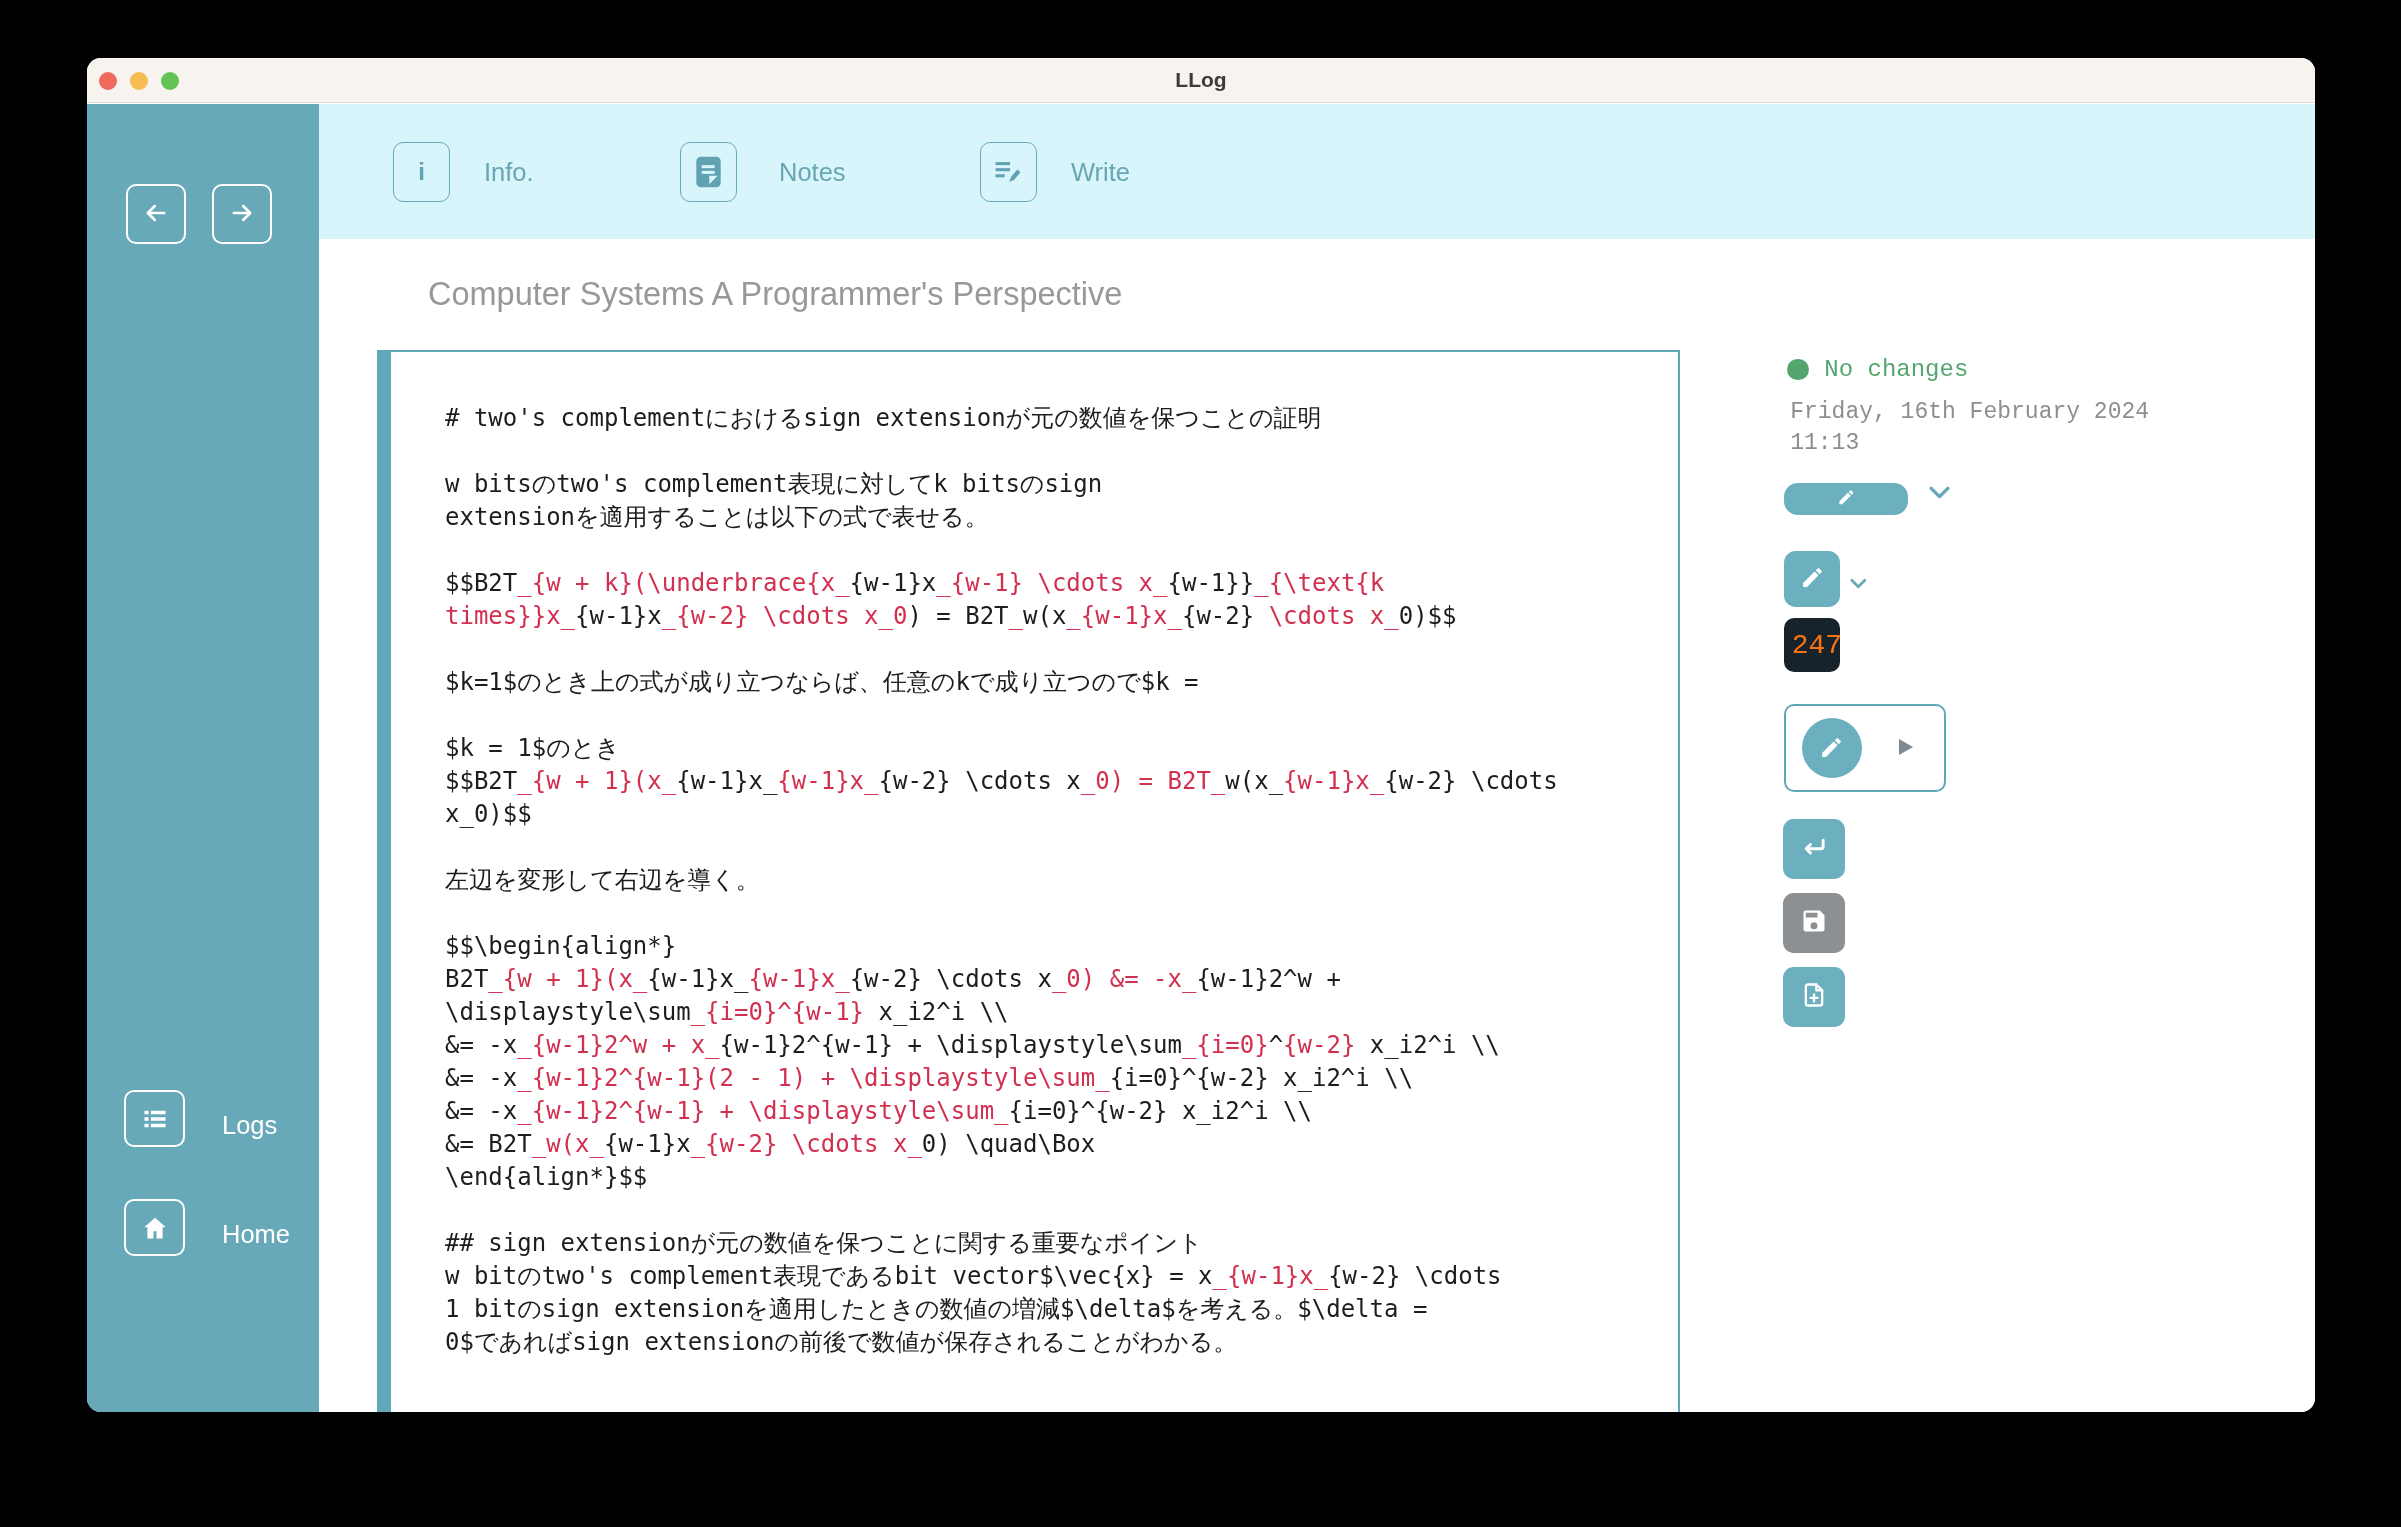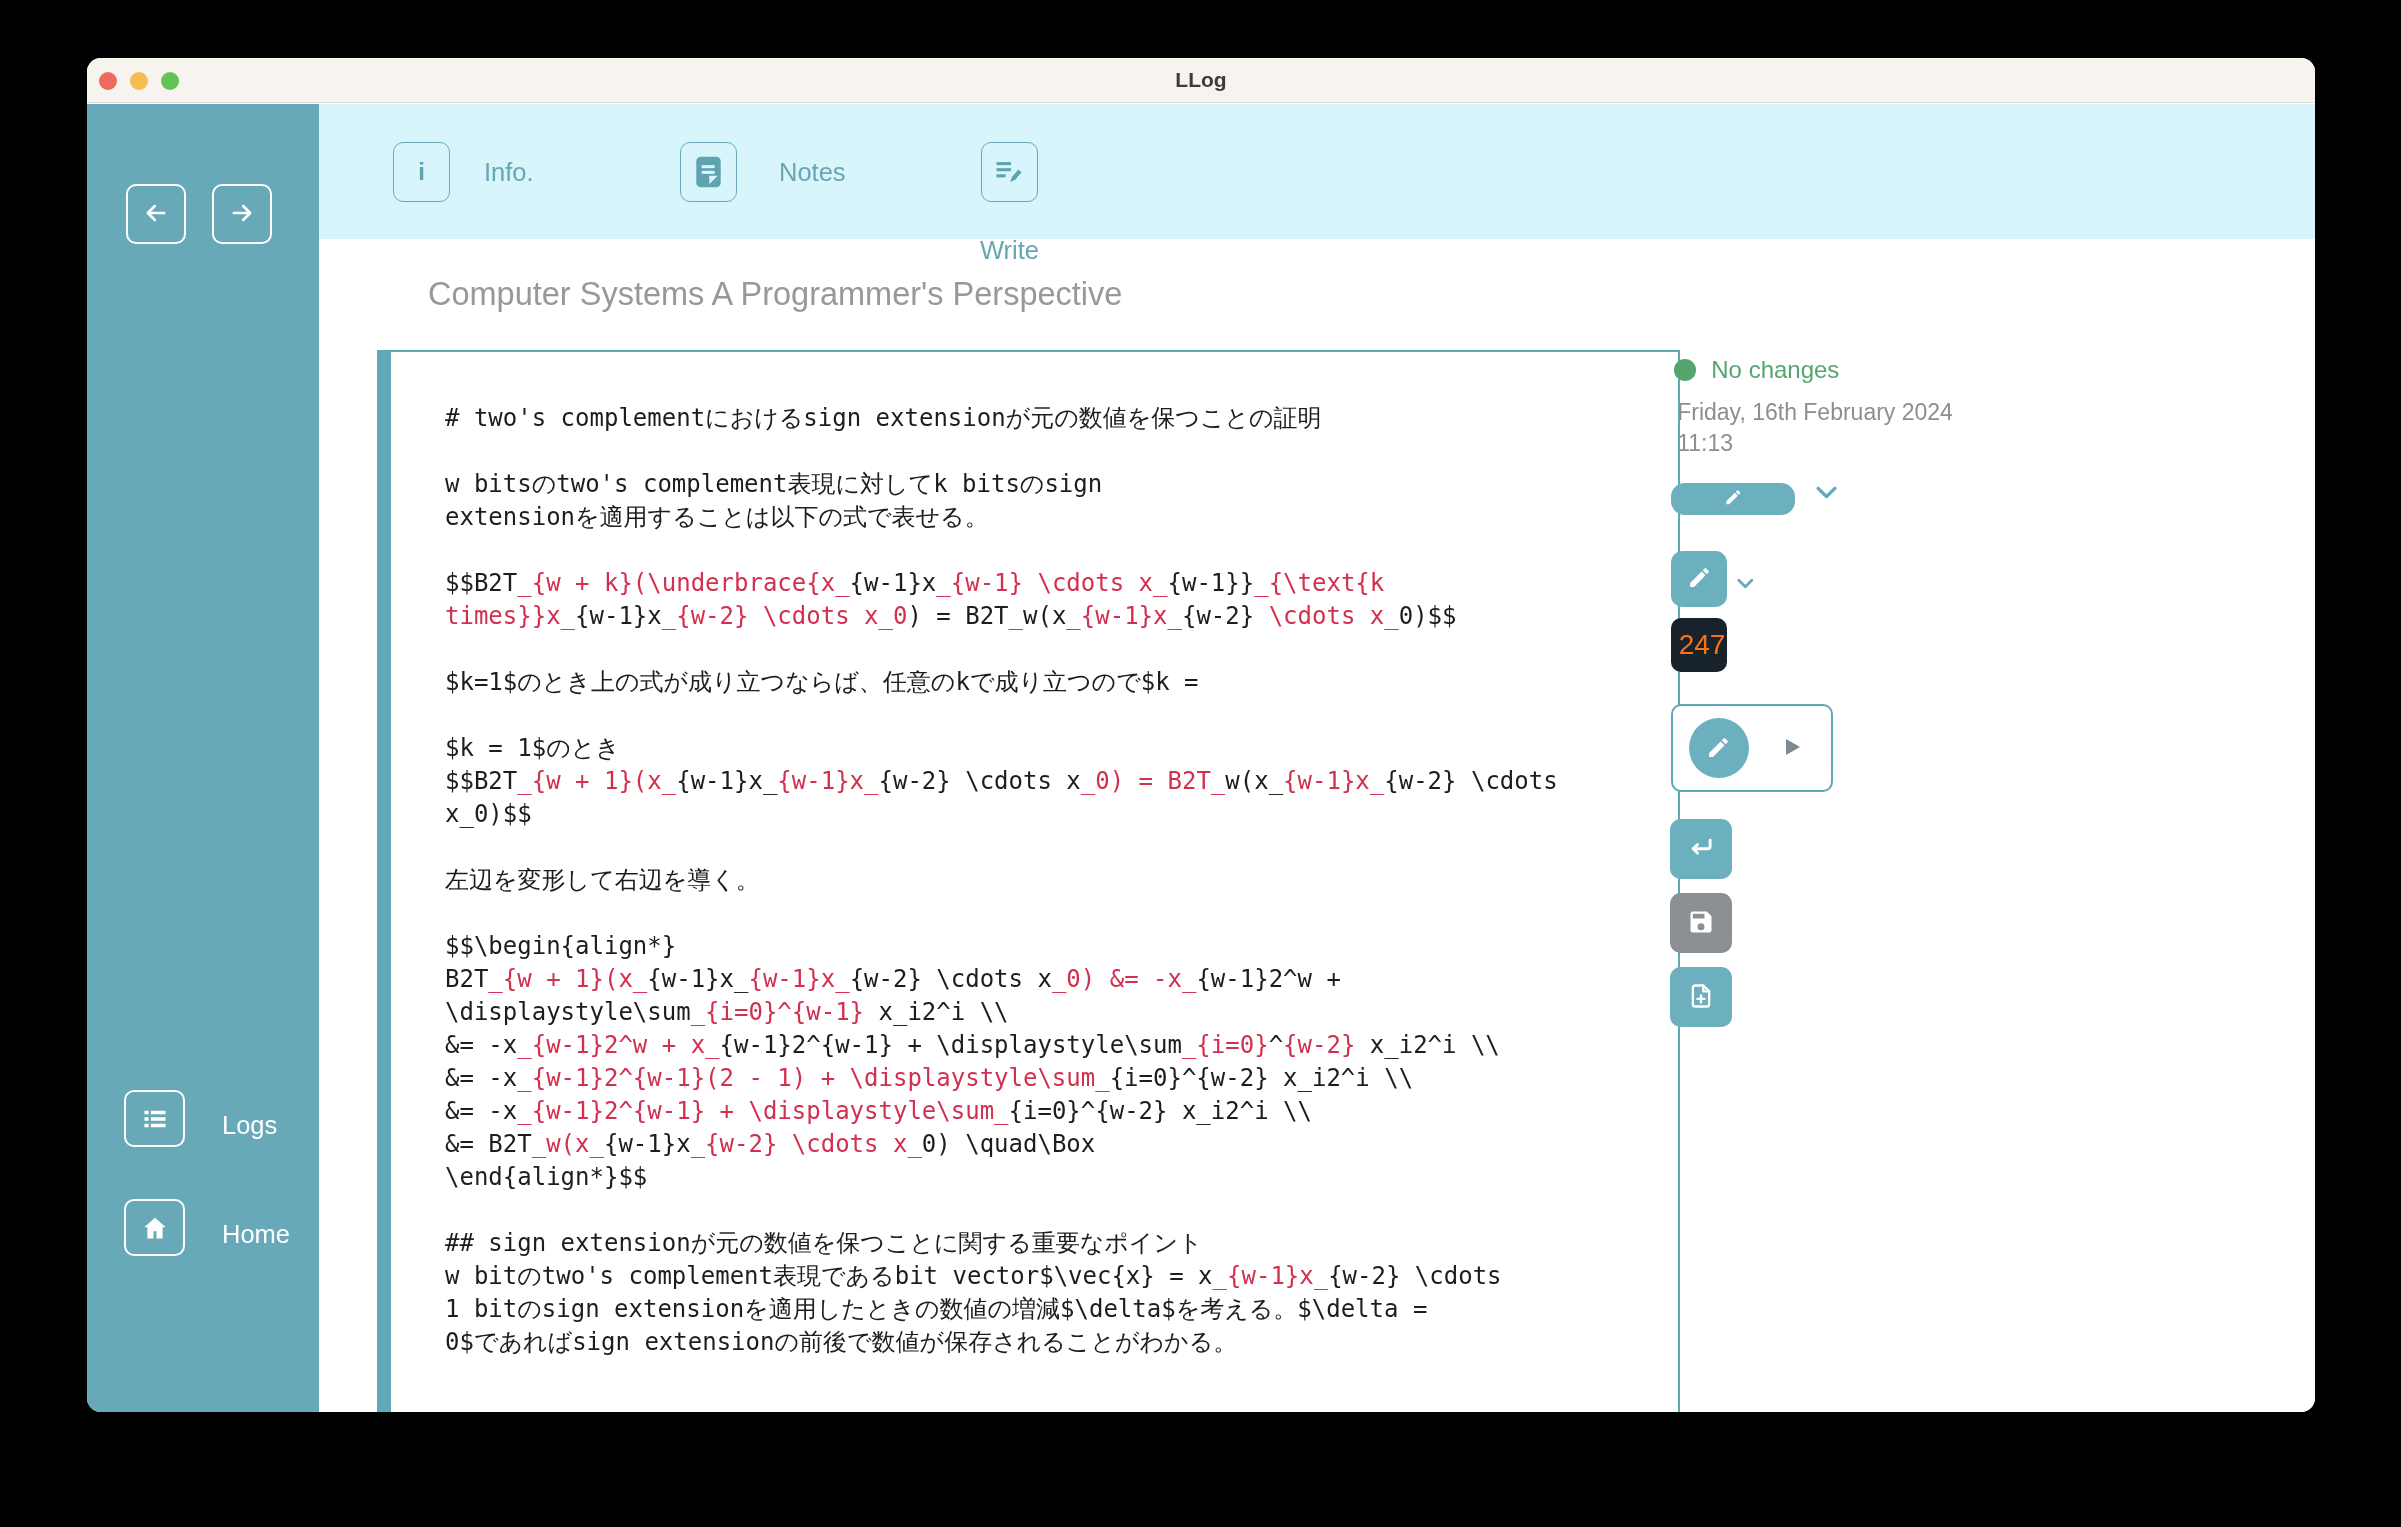--- a/index.html
+++ b/index.html
@@ -28,32 +28,32 @@
   .side-item .lbl{font-size:25.5px;color:#fff;margin-top:13px;}
   .item-logs{top:986px;}
   .item-home{top:1095px;}
   
   .main{position:relative;flex:1;background:#fff;}
   .navband{position:absolute;left:0;top:0;right:0;height:135px;background:#d8f5fb;}
   .tab{position:absolute;top:38px;display:flex;align-items:center;gap:34px;}
   .tab .ibox{width:57px;height:60px;border:1.9px solid #68aab8;border-radius:10px;box-sizing:border-box;
              display:flex;align-items:center;justify-content:center;color:#5fa3b2;}
   .tab .tlabel{font-size:25.5px;color:#68a6b4;}
-  .tab-info{left:74px;}  .tab-notes{left:361px;gap:42px;}  .tab-write{left:661px;flex-direction:column;}
+  .tab-info{left:74px;}  .tab-notes{left:361px;gap:42px;}  .tab-write{left:661px;}
   .info-i{font-size:24px;font-weight:600;color:#5fa3b2;font-family:"Liberation Sans",sans-serif;}
   .page-title{position:absolute;left:61px;top:172px;font-size:32.5px;color:#989898;margin-left:48px;}
   
   .codebox{position:absolute;left:58px;top:246px;width:1303px;bottom:0;box-sizing:border-box;
            border:2.3px solid #5fa8b7;border-bottom:none;border-left:14px solid #5fa8b7;
            background:#fff;padding:50px 21.7px 0 54px;overflow:hidden;}
   .code-line{font-family:"DejaVu Sans Mono",monospace;font-size:24px;line-height:33px;
              white-space:pre;height:33px;}
   .tok-k{color:#1d1d1f;} .tok-r{color:#d2304f;}
   
-  .rightpanel{position:absolute;left:1352px;top:252px;width:263px;height:851px;}
+  .rightpanel{position:absolute;left:1465px;top:252px;width:263px;height:851px;font-family:Liberation Mono, monospace;}
   .status{position:absolute;left:3.1px;top:0;display:flex;align-items:center;gap:15.5px;}
   .status-dot{width:21.7px;height:21.7px;border-radius:50%;background:#55a56f;}
   .status-label{font-size:24px;color:#55a56f;}
   .meta-date{position:absolute;left:6.2px;top:43px;font-size:23px;color:#8e8e8e;white-space:nowrap;}
   .meta-time{position:absolute;left:6.2px;top:74px;font-size:23px;color:#8e8e8e;}
   .pill-btn{position:absolute;left:0;top:127px;width:124px;height:32px;border-radius:14px;background:#6cb0bf;
             display:flex;align-items:center;justify-content:center;}
   .chev1{position:absolute;left:144px;top:128px;}
   .square-btn{position:absolute;left:0;top:195px;width:56px;height:56px;border-radius:11.6px;background:#6cb0bf;
               display:flex;align-items:center;justify-content:center;}

